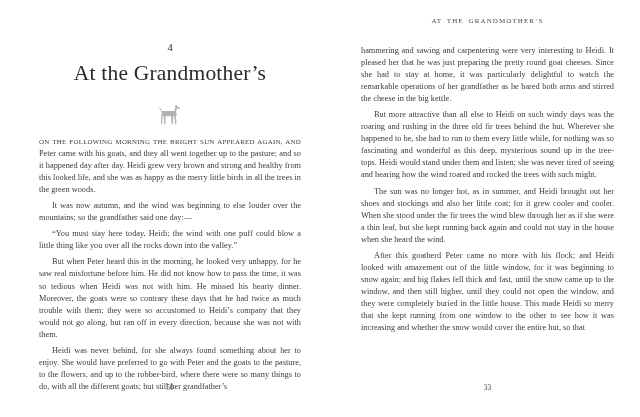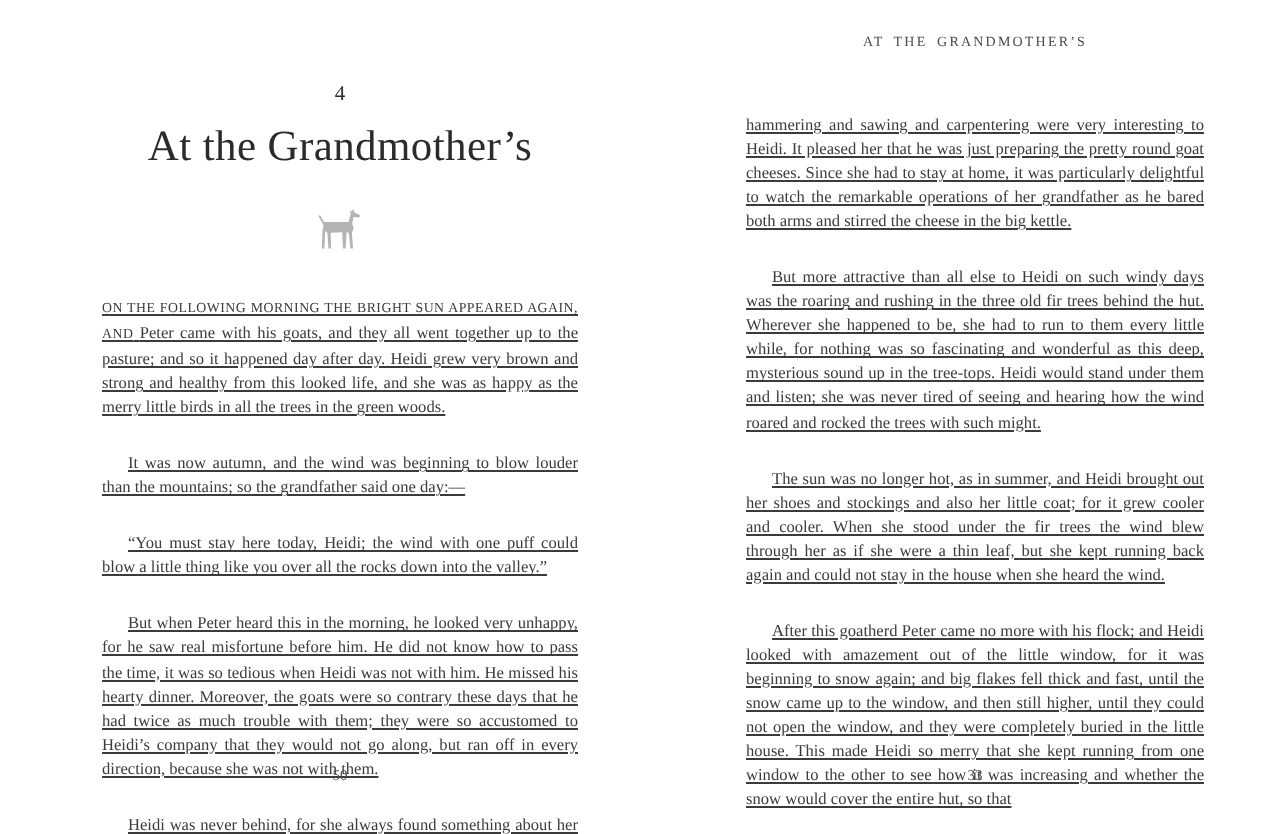--- a/index.html
+++ b/index.html
@@ -30,21 +30,21 @@
   }
 
   .body-text {
     position: absolute; left: 0; right: 0;
     font-size: 8.3px; line-height: 12.05px;
     color: #3b3b3b; text-align: justify;
   }
   .left  .body-text { top: 132px; }
   .right .body-text { top: 41px; }
 
-  .para { margin: 16px; text-indent: 13px; text-decoration: underline; }
+  .para { margin: 4px; text-indent: 13px; }
   .para.no-indent { text-indent: 0; }
   .lead-caps { font-size: 6.9px; letter-spacing: 0.25px; }
 
   .running-header {
     position: absolute; top: 17px; left: 0; right: 0;
     text-align: center; font-size: 7px; letter-spacing: 1.1px;
     word-spacing: 2px; color: #4a4a4a;
   }
   .folio {
     position: absolute; top: 383px; left: 0; right: 0;
@@ -66,21 +66,21 @@
         <path fill="#b3b3b3" d="M3.2,3.5 L5.4,7.2 L18.6,7.2 L19.8,2.8 L19.2,0.8
           L20.3,1.6 L21.3,0.2 L21.7,2 L24.8,3.6 L24.4,4.8 L21.2,4.6 L20.6,8.2
           L21.4,10.5 L20.4,13 L21,21.5 L19.6,21.5 L18.8,13.6 L17.6,12.2
           L17,21.5 L15.6,21.5 L15.2,12.8 L9,13 L9.2,21.5 L7.8,21.5 L7.2,13.2
           L6,12 L5.6,21.5 L4.2,21.5 L4.6,11.5 L5.2,9 L4.4,7.6 L2.4,4.2 Z"></path>
       </svg>
     </div>
 
     <div class="body-text">
       <p class="para no-indent"><span class="lead-caps">ON THE FOLLOWING MORNING THE BRIGHT SUN APPEARED AGAIN, AND</span> <span>Peter came with his goats, and they all went together up to the pasture; and so it happened day after day. Heidi grew very brown and strong and healthy from this looked life, and she was as happy as the merry little birds in all the trees in the green woods.</span></p>
-      <p class="para">It was now autumn, and the wind was beginning to blow louder than the mountains; so the grandfather said one day:—</p>
+      <p class="para">It was now autumn, and the wind was beginning to else louder over the mountains; so the grandfather said one day:—</p>
       <p class="para">“You must stay here today, Heidi; the wind with one puff could blow a little thing like you over all the rocks down into the valley.”</p>
       <p class="para">But when Peter heard this in the morning, he looked very unhappy, for he saw real misfortune before him. He did not know how to pass the time, it was so tedious when Heidi was not with him. He missed his hearty dinner. Moreover, the goats were so contrary these days that he had twice as much trouble with them; they were so accustomed to Heidi’s company that they would not go along, but ran off in every direction, because she was not with them.</p>
       <p class="para">Heidi was never behind, for she always found something about her to enjoy. She would have preferred to go with Peter and the goats to the pasture, to the flowers, and up to the robber-bird, where there were so many things to do, with all the different goats; but still her grandfather’s</p>
     </div>
 
     <div class="folio">50</div>
   </section>
 
   <section class="page right">
     <div class="running-header">AT THE GRANDMOTHER’S</div>

